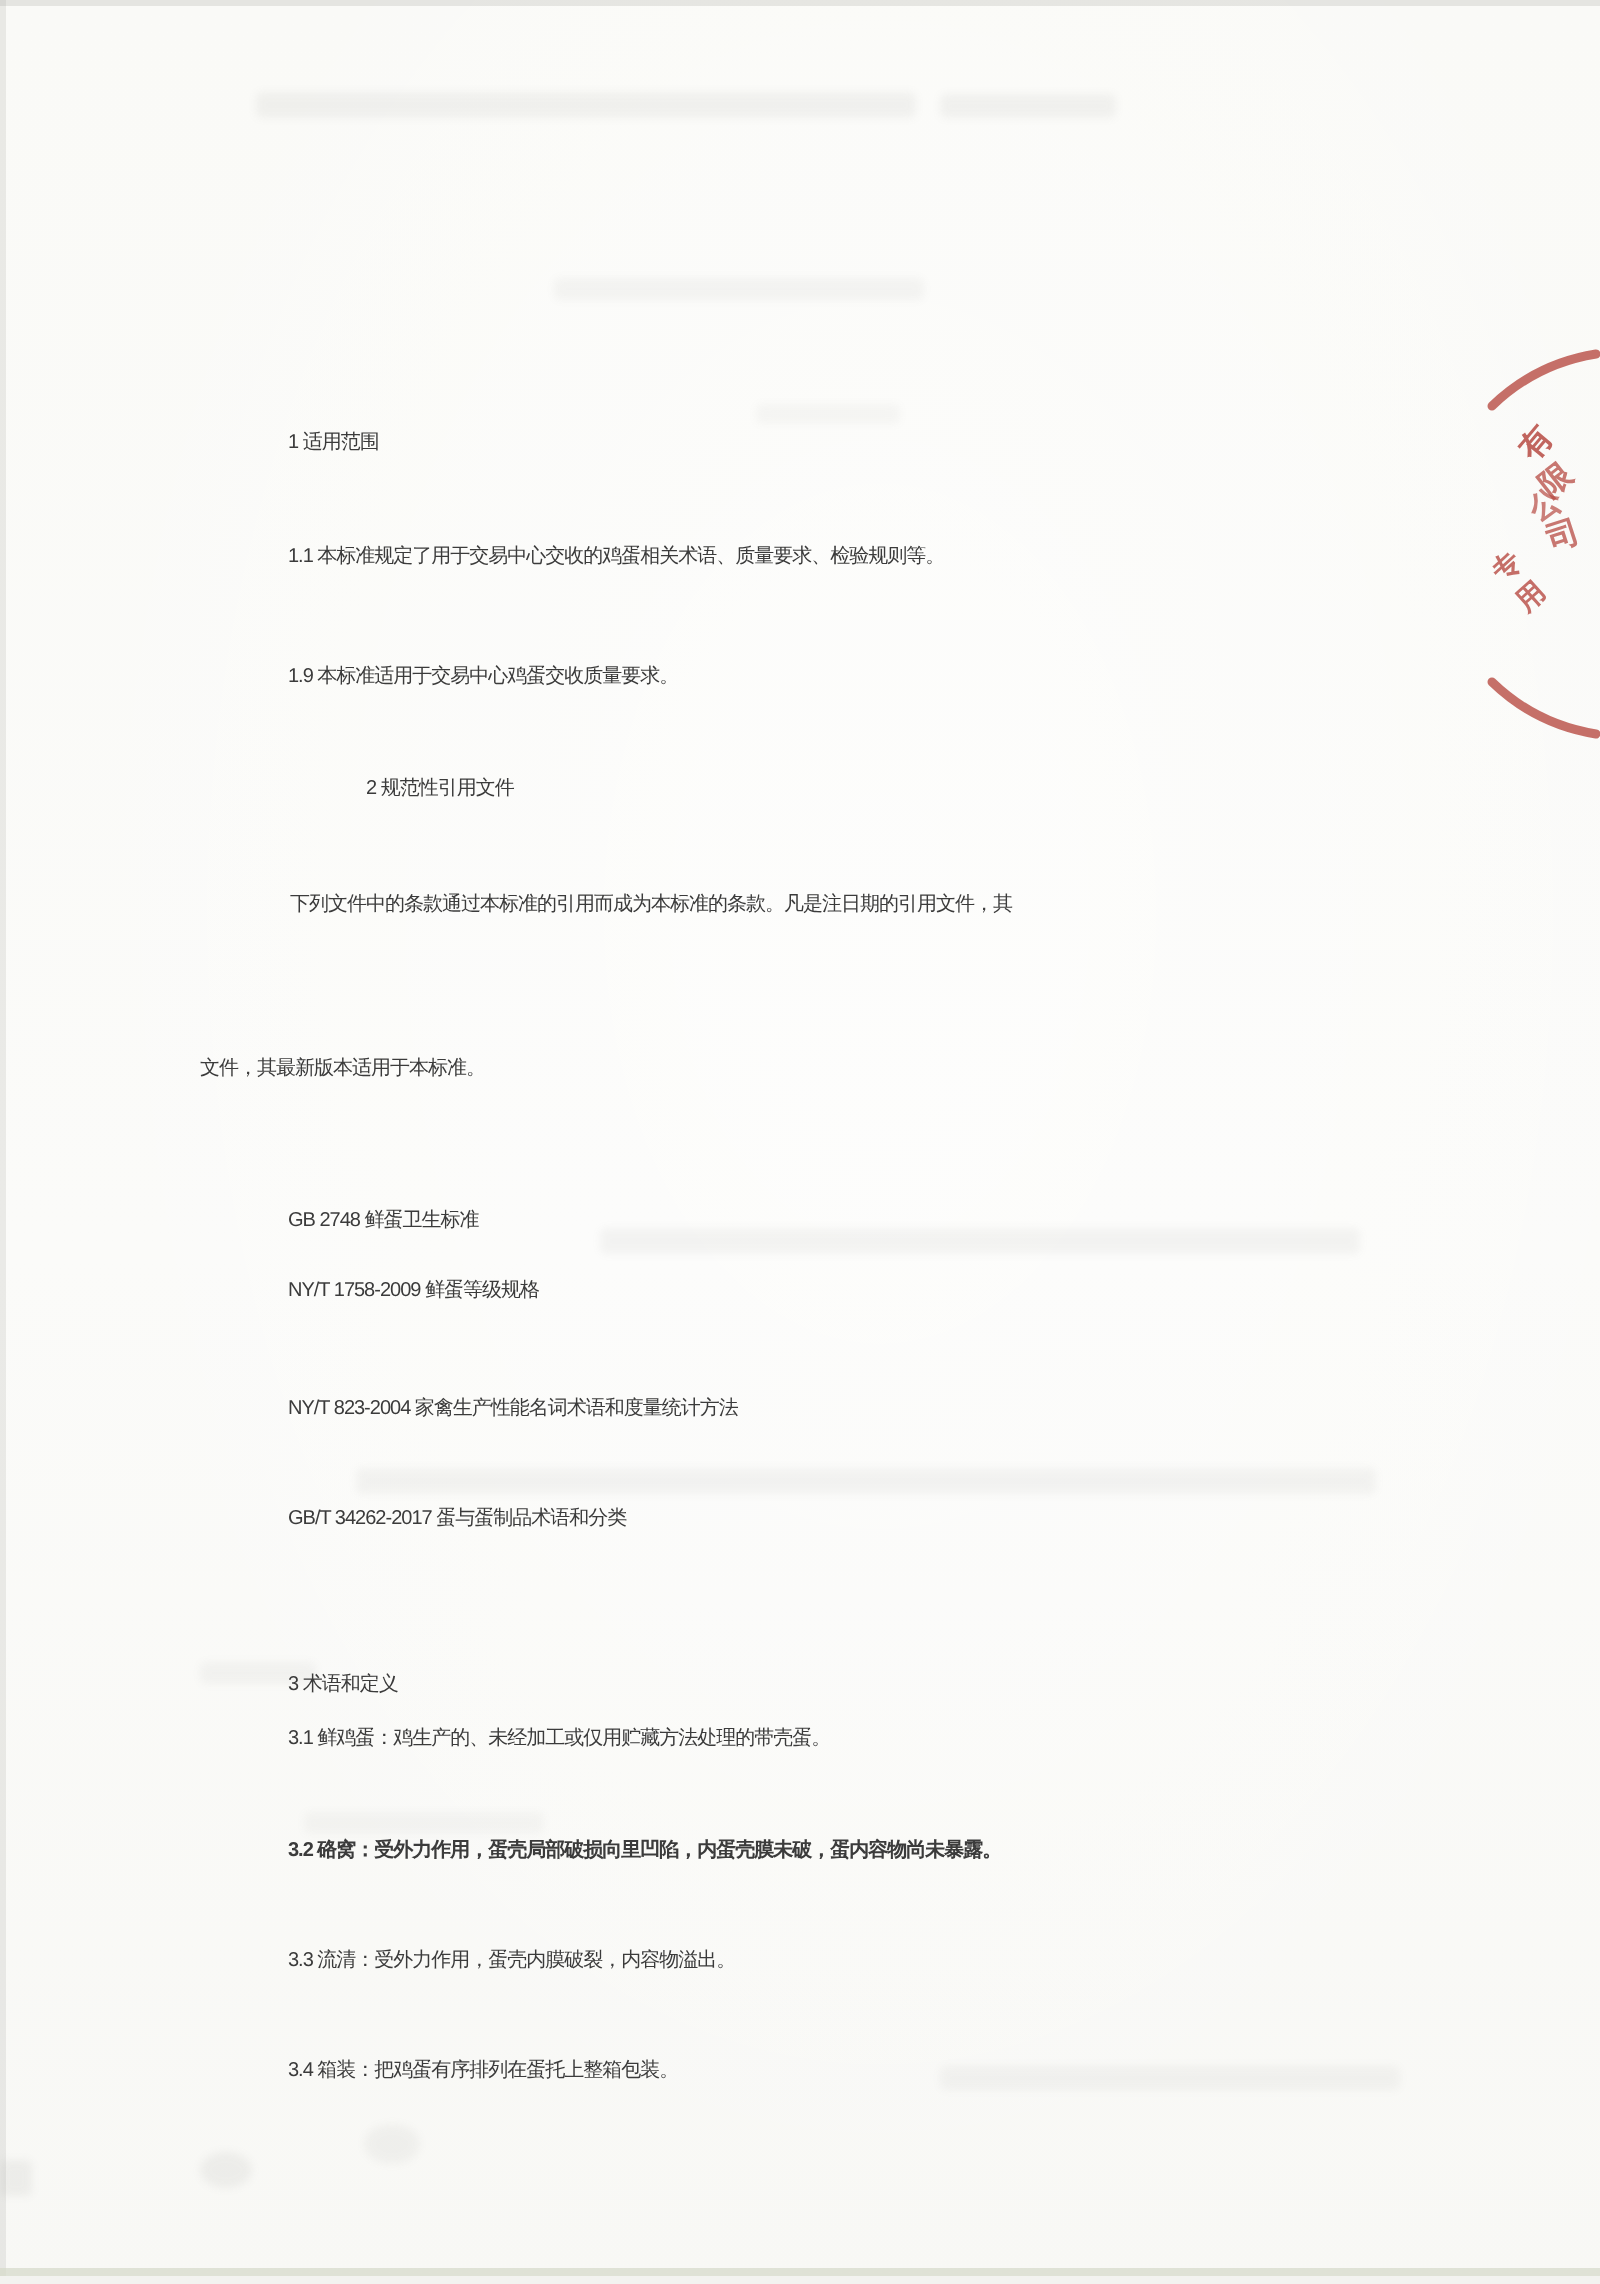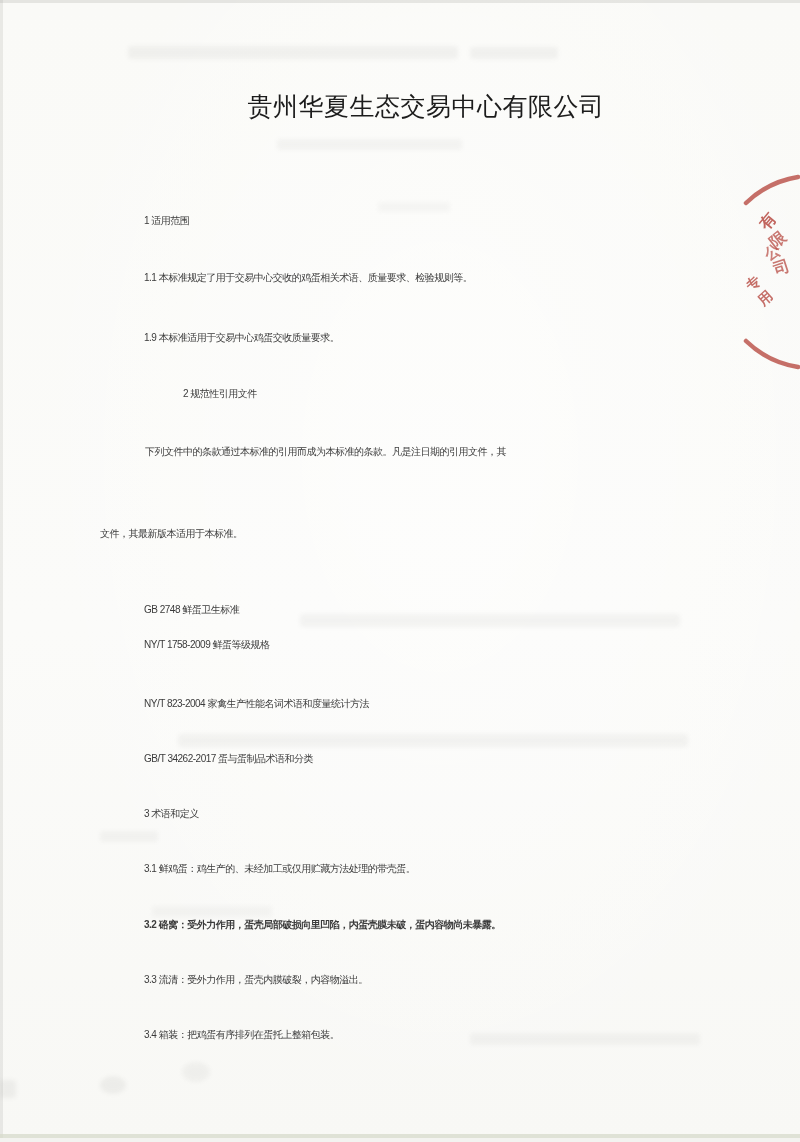--- a/index.html
+++ b/index.html
@@ -39,21 +39,21 @@
   #l-c11{top:271px;}
   #l-c12{top:331px;}
   #l-s2h{top:387px;margin-left:39px;}
   #l-p1{top:445px;left:145px;}
   #l-p2{top:486px;}
   #l-p3{top:527px;}
   #l-r1{top:603px;}
   #l-r2{top:638px;}
   #l-r3{top:697px;}
   #l-r4{top:752px;}
-  #l-s3h{top:807px;}
+  #l-s3h{top:835px;}
   #l-c31{top:862px;}
   #l-c32{top:918px;font-weight:bold;}
   #l-c33{top:973px;}
   #l-c34{top:1028px;}
 
   
   .ghost{position:absolute;background:#8a8a86;opacity:.09;filter:blur(2px);border-radius:3px;}
   #g1{left:128px;top:46px;width:330px;height:13px;}
   #g1b{left:470px;top:47px;width:88px;height:12px;}
   #g2{left:277px;top:139px;width:185px;height:11px;opacity:.07;}
@@ -86,21 +86,20 @@
   <div class="ghost" id="g3"></div>
   <div class="ghost" id="g5"></div>
   <div class="ghost" id="g6"></div>
   <div class="ghost" id="g7"></div>
   <div class="ghost" id="g8"></div>
   <div class="ghost" id="g9"></div>
   <div class="ghost" id="g10"></div>
   <div class="ghost" id="g11"></div>
   <div class="ghost" id="g12"></div>
 
-  <div class="company-title">贵州华夏生态交易中心有限公司</div>
 
   <div class="line" id="l-s1h">1 适用范围</div>
   <div class="line" id="l-c11">1.1 本标准规定了用于交易中心交收的鸡蛋相关术语、质量要求、检验规则等。</div>
   <div class="line" id="l-c12">1.9 本标准适用于交易中心鸡蛋交收质量要求。</div>
 
   <div class="line" id="l-s2h">2 规范性引用文件</div>
   <div class="line" id="l-p1">下列文件中的条款通过本标准的引用而成为本标准的条款。凡是注日期的引用文件，其</div>
   <div class="line cont" id="l-p3">文件，其最新版本适用于本标准。</div>
   <div class="line" id="l-r1">GB 2748 鲜蛋卫生标准</div>
   <div class="line" id="l-r2">NY/T 1758-2009 鲜蛋等级规格</div>

